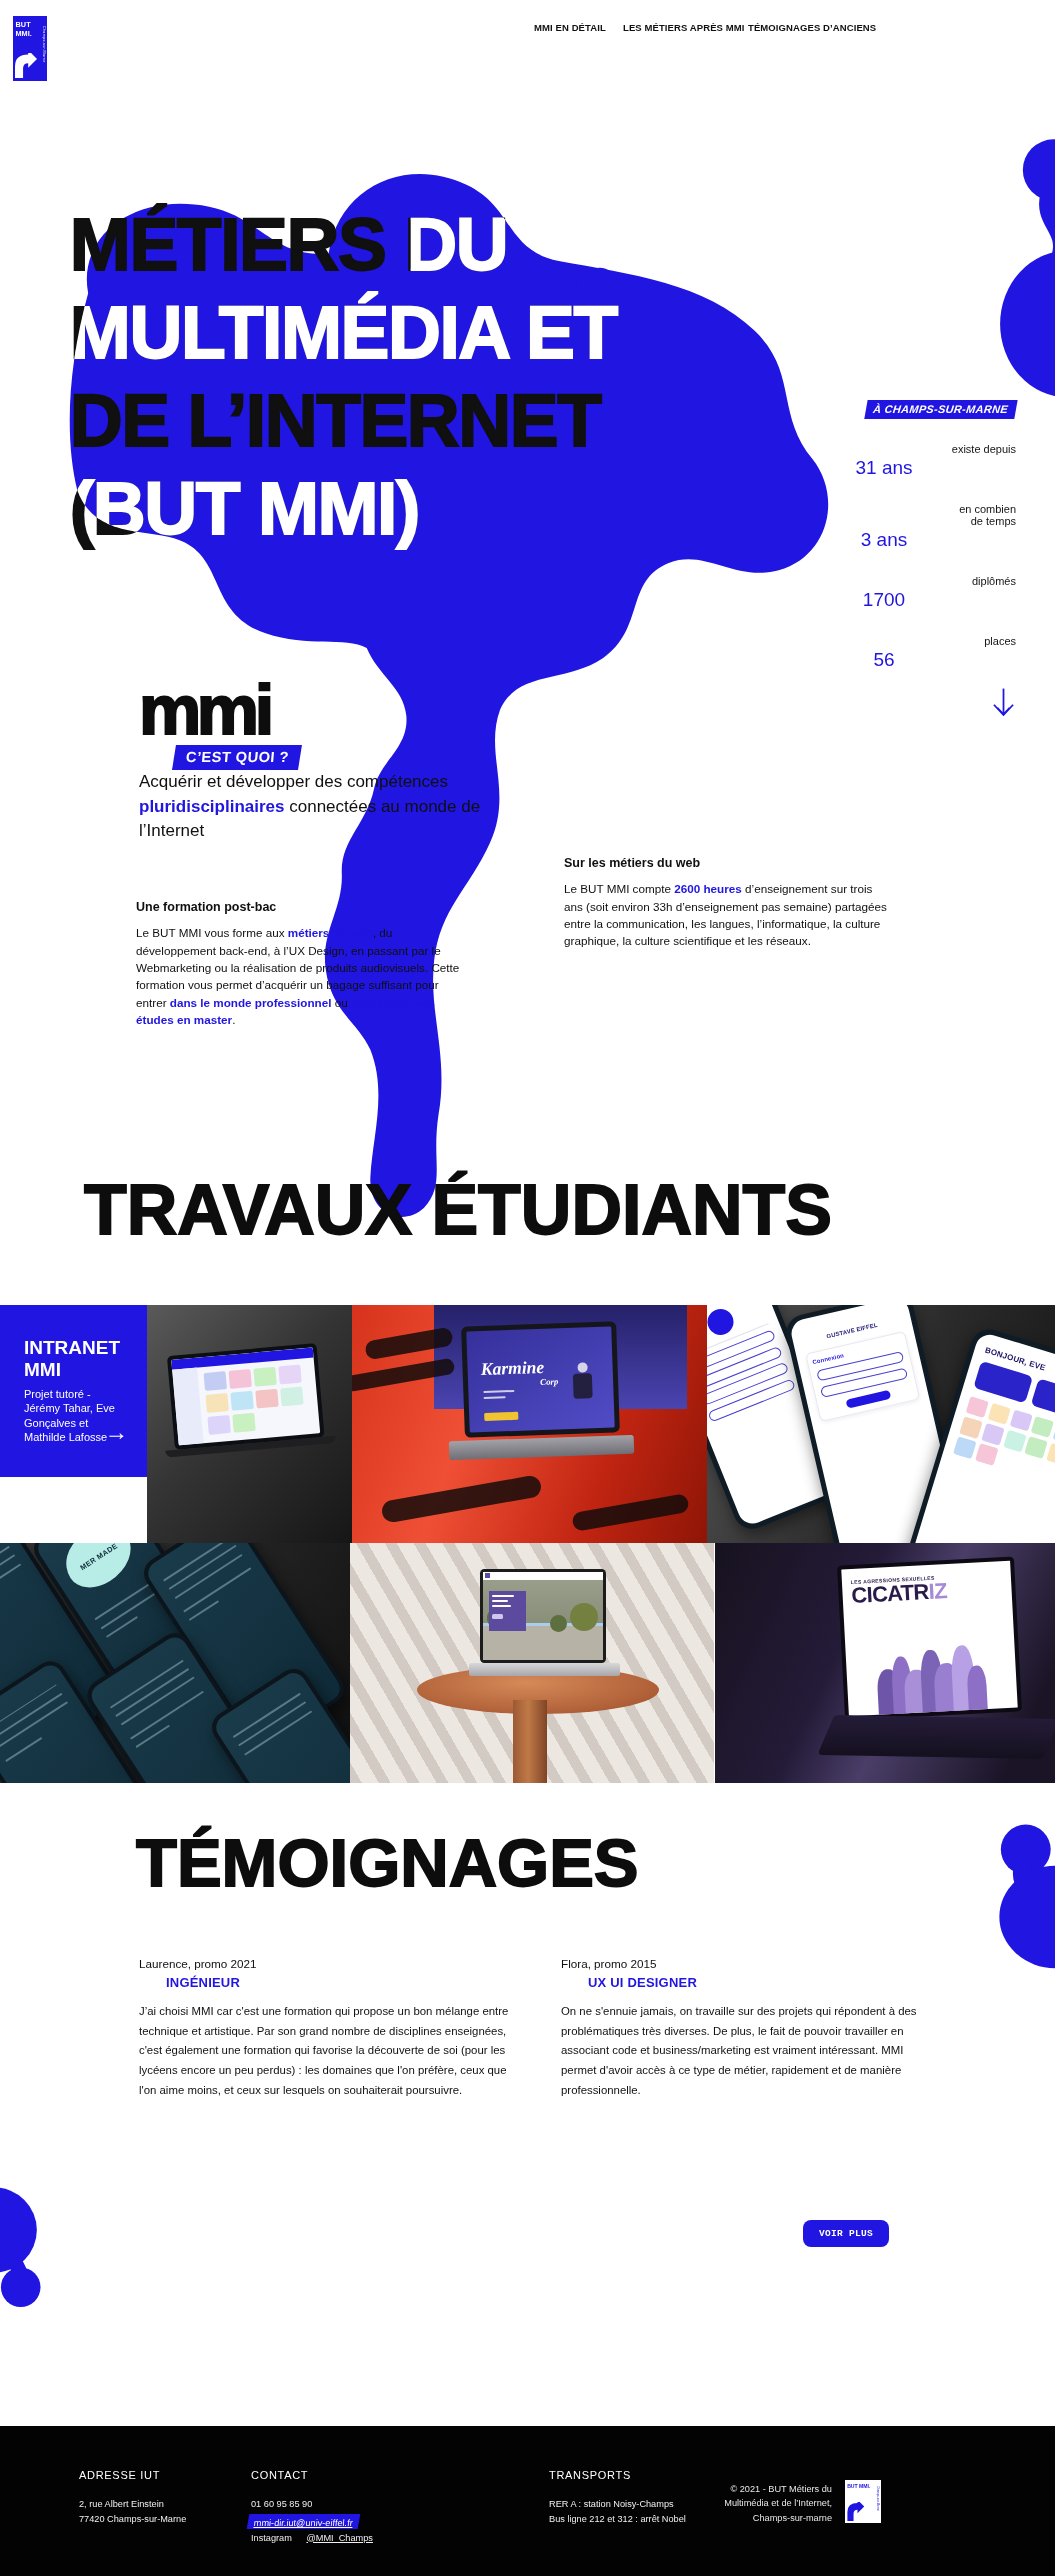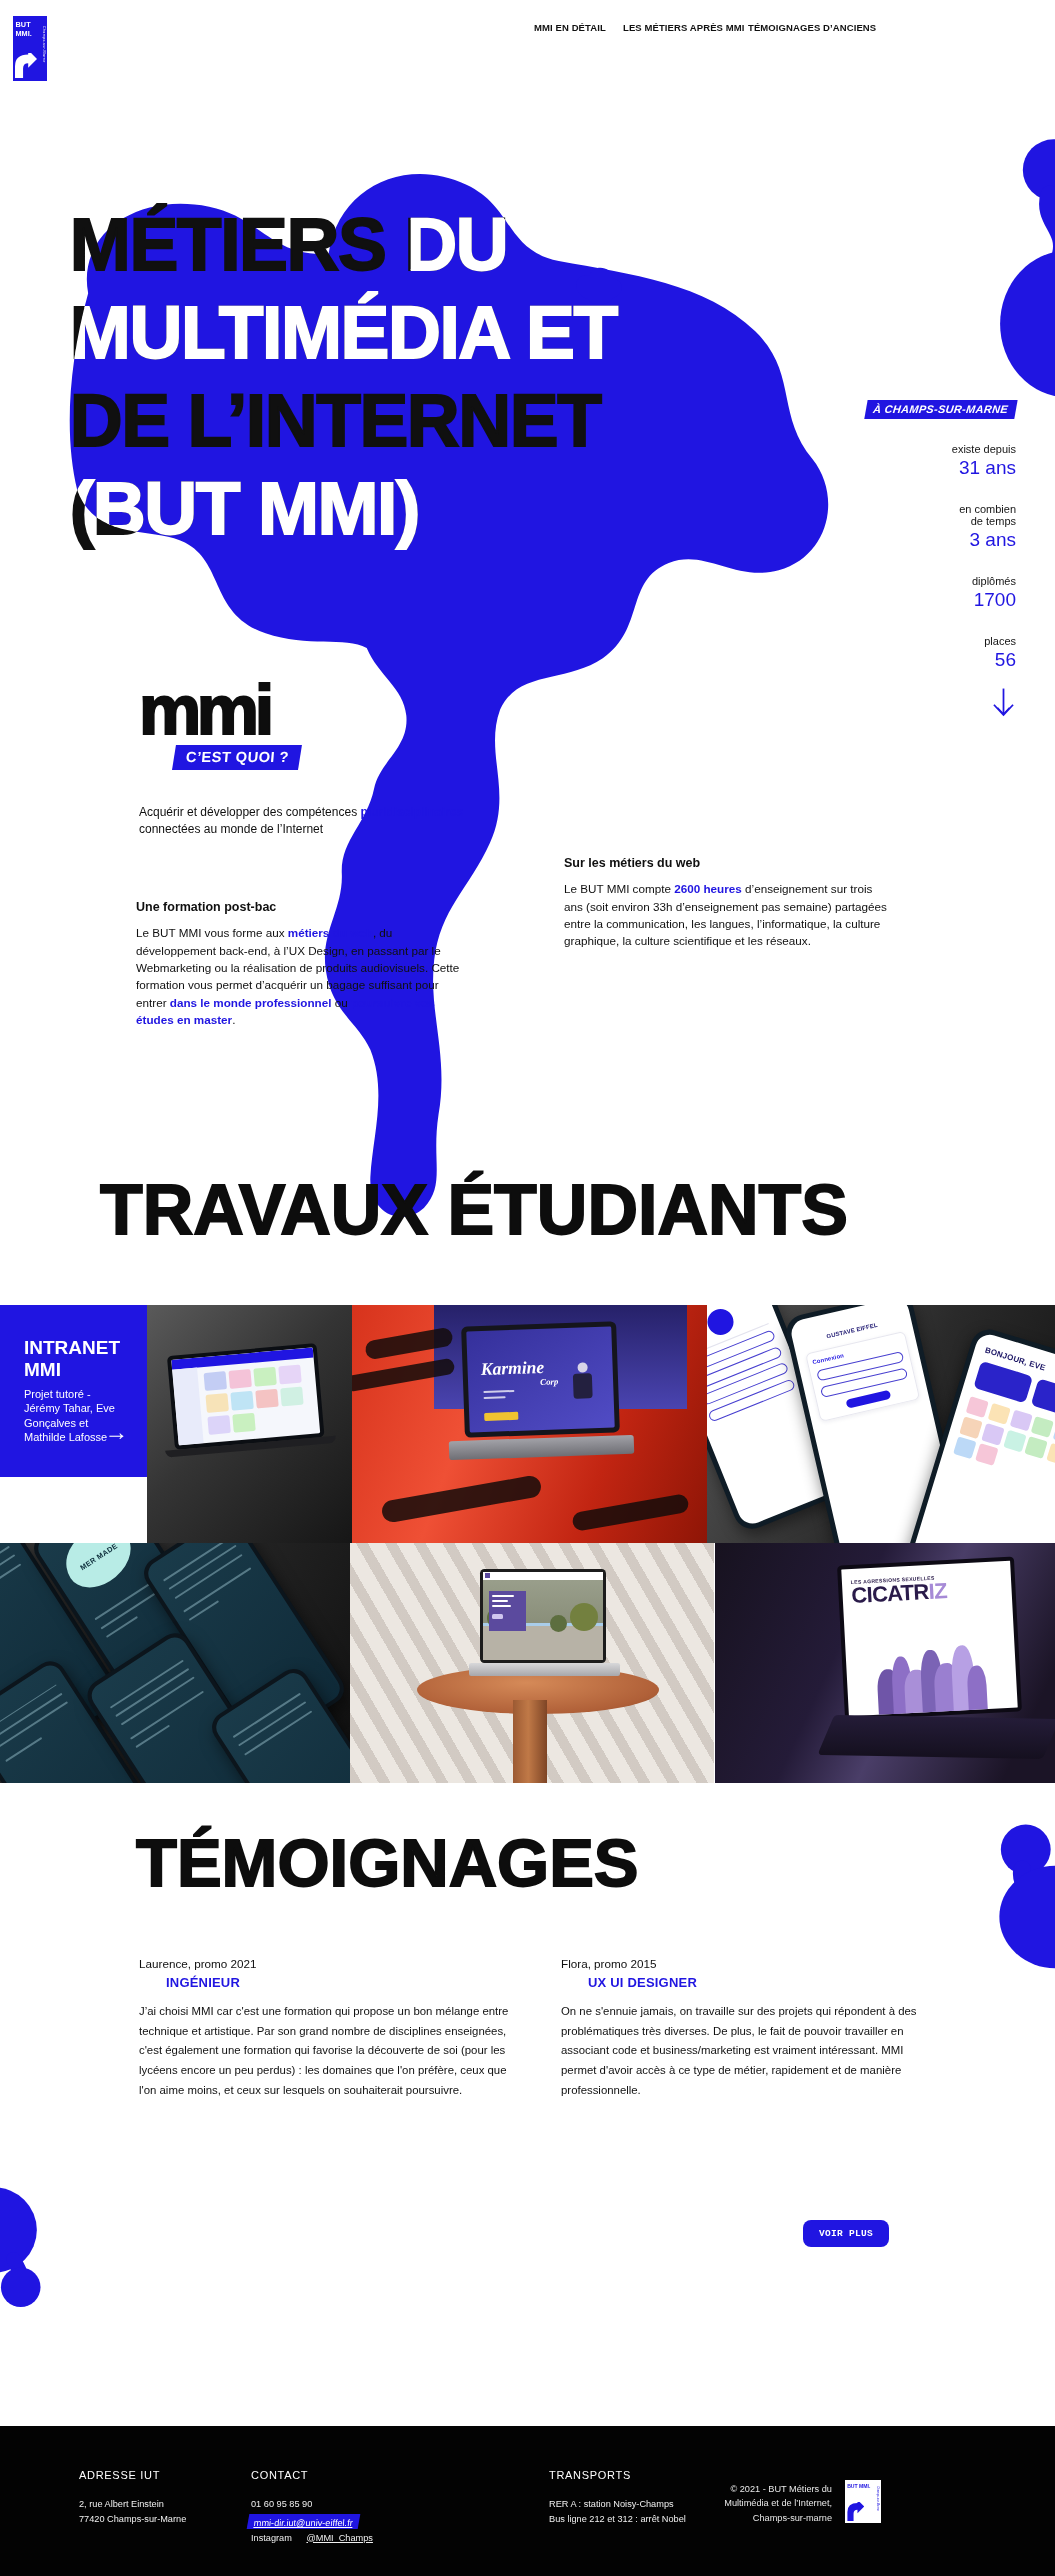--- a/index.html
+++ b/index.html
@@ -20,38 +20,38 @@
   .title-black { fill:#101010; stroke:#101010; stroke-width:2.6px; }
   .title-white { fill:#ffffff; stroke:#ffffff; stroke-width:2.6px; }
   .hero-text { font:700 100px "Liberation Sans", sans-serif; letter-spacing:-2px; }
 
   
   .stats { position:absolute; right:40px; top:400px; width:264px; text-align:right; z-index:2; }
   .loc-badge { display:inline-block; background:var(--blue); color:#fff; font-size:11px; font-weight:700; font-style:italic; letter-spacing:0.3px; padding:2.9px 7.3px 3.7px; transform:skewX(-10deg); }
   .loc-badge span { display:inline-block; transform:skewX(4deg); }
   .stat { margin-top:24px; }
   .stat .sl { font-size:11px; line-height:1.15; color:#141414; }
-  .stat .sv { font-size:19px; color:var(--blue); line-height:1.15; margin-top:1.5px; }
+  .stat .sv { font-size:19px; color:var(--blue); line-height:1.15; margin-top:1.5px;text-align:center; }
   .down-arrow { margin-top:16px; display:inline-block; cursor:pointer; }
 
   
   .about { position:absolute; left:139px; top:682px; z-index:2; }
   .wordmark { font-size:70px; font-weight:700; letter-spacing:-4.4px; line-height:.8; color:#0d0d0d; -webkit-text-stroke:2.2px #0d0d0d; }
   .quoi-badge { display:inline-block; margin:7.3px 0 0 35px; background:var(--blue); color:#fff; font-size:14.7px; font-weight:700; letter-spacing:0.4px; padding:3.7px 11.7px 5.1px; transform:skewX(-9deg); }
   .quoi-badge span { display:inline-block; transform:skewX(4deg); }
-  .intro { margin-top:34px; width:359px; font-size:12px; line-height:1.45; }
+  .intro { width:359px; font-size:17px; line-height:1.45; }
   .hl { color:var(--blue); font-weight:700; }
   .col { position:absolute; z-index:2; width:324px; }
   .col h3 { font-size:12.5px; font-weight:700; margin-bottom:10.3px; }
   .col p { font-size:11.7px; line-height:1.48; }
   .col-1 { left:136px; top:900px; }
   .col-2 { left:564px; top:856px; }
 
   
-  .travaux-h { position:absolute; left:16px; top:1170px; width:916px; text-align:center; font-size:70px; font-weight:700; letter-spacing:0px; color:#0d0d0d; -webkit-text-stroke:1.8px #0d0d0d; z-index:2; white-space:nowrap; }
+  .travaux-h { position:absolute; left:0; top:1170px; width:916px; text-align:center; font-size:70px; font-weight:700; letter-spacing:0px; color:#0d0d0d; -webkit-text-stroke:1.8px #0d0d0d; z-index:2; white-space:nowrap; }
   .grid { position:absolute; left:0; top:1305px; width:1056px; height:478px; z-index:2; }
   .tile { position:absolute; overflow:hidden; cursor:pointer; }
   .t-card { left:0; top:0; width:147px; height:172px; background:var(--blue); color:#fff; }
   .t-card h4 { position:absolute; left:24px; top:32px; width:95px; font-size:19px; font-weight:800; line-height:1.15; }
   .t-card p { position:absolute; left:24px; top:82px; width:97px; font-size:11px; line-height:1.3; }
   .t-card .arr { position:absolute; right:19px; bottom:31px; font-size:23.5px; font-weight:700; }
   .t-laptop { left:147px; top:0; width:205px; height:238px; background:linear-gradient(135deg,#5a5a5a,#343434 45%,#161616); }
   .t-karmine { left:352px; top:0; width:356px; height:238px; background:linear-gradient(110deg,#d7331c 0%,#ef5035 35%,#c22512 70%,#8e1506 100%); }
   .t-phones { left:707px; top:0; width:348px; height:238px; background:linear-gradient(115deg,#555,#2a2a2a 55%,#141414); }
   .t-teal { left:0; top:238px; width:350px; height:240px; background:linear-gradient(120deg,#3f3f3f,#222 55%,#101010); }

